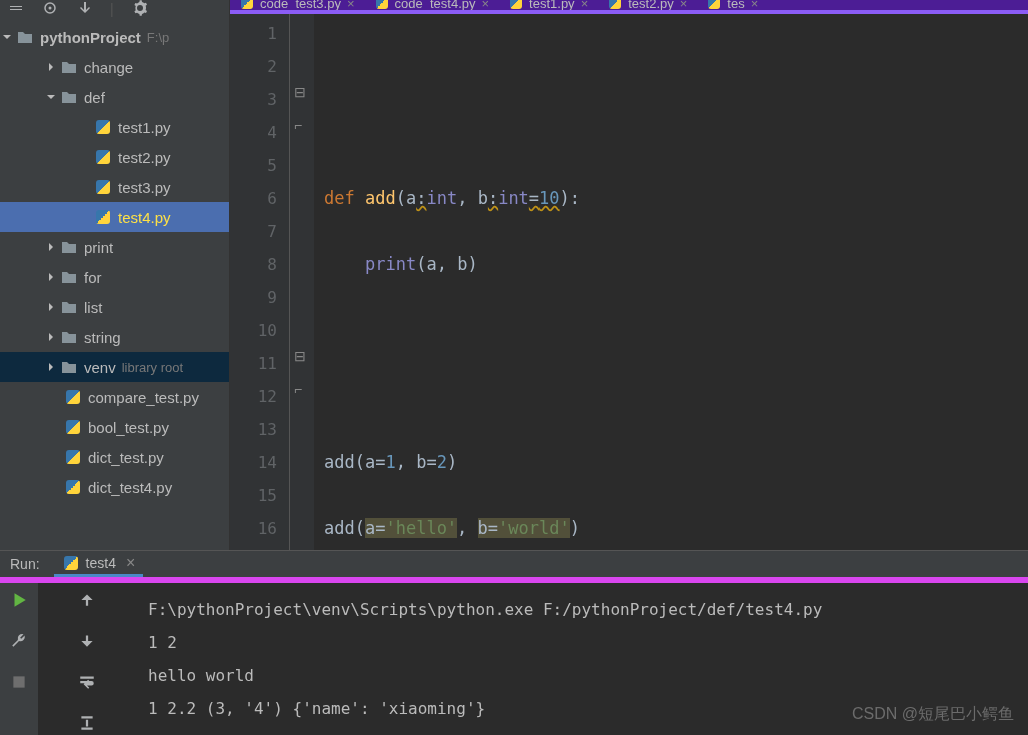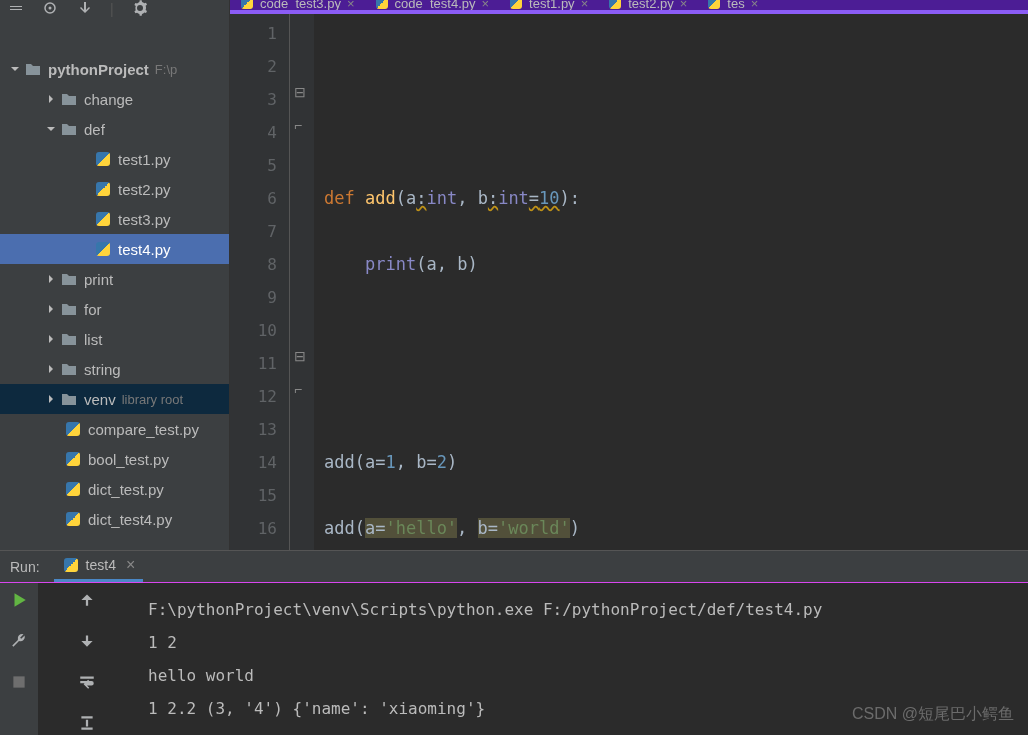--- a/index.html
+++ b/index.html
@@ -67,21 +67,21 @@
     }
     .py-icon::before {
       content: '';
       position: absolute;
       width: 14px; height: 14px;
       background: linear-gradient(135deg, #3776ab 50%, #ffd43b 50%);
       border-radius: 3px;
       top: 2px; left: 2px;
     }
     .tree-label { color: #bbbbbb; }
-    .tree-item.selected .tree-label { color: #ffffff; }
+    .tree-item.selected .tree-label { color: #fde047; }
     .tree-note { color: #787878; margin-left: 6px; font-size: 13px; }
     .tree-item.root .tree-label { font-weight: bold; }
     
     
     .editor-section { flex: 1; display: flex; flex-direction: column; background: #2b2b2b; overflow: hidden; }
     .editor-tabs {
       height: 14px;
       display: flex;
       background: #4c1d95;
       border-bottom: 4px solid #8b5cf6;
@@ -153,21 +153,21 @@
       border-top: 1px solid #555;
       display: flex;
       flex-direction: column;
     }
     .run-header {
       height: 34px;
       background: #3c3f41;
       display: flex;
       align-items: center;
       padding-left: 10px;
-      border-bottom: 1px solid #d946ef;
+      border-bottom: 6px solid #d946ef;
       gap: 14px;
     }
     .run-label { color: #bbbbbb; font-size: 14px; }
     .run-tab {
       display: flex;
       align-items: center;
       gap: 6px;
       height: 100%;
       padding: 0 8px;
       border-bottom: 3px solid #4a88c7;
@@ -205,21 +205,21 @@
     }
     .watermark {
       position: fixed;
       bottom: 10px;
       right: 14px;
       color: #888;
       font-size: 16px;
       opacity: 0.7;
       pointer-events: none;
     }
-    .indent-0 { padding-left: 8px; margin-top: 32px; }
+    .indent-0 { padding-left: 0; }
     .indent-1 { padding-left: 44px; }
     .indent-2 { padding-left: 64px; }
     .indent-3 { padding-left: 94px; }
   </style>
 </head>
 <body>
 
 <div class="main-container">
   <div class="top-section">
 

